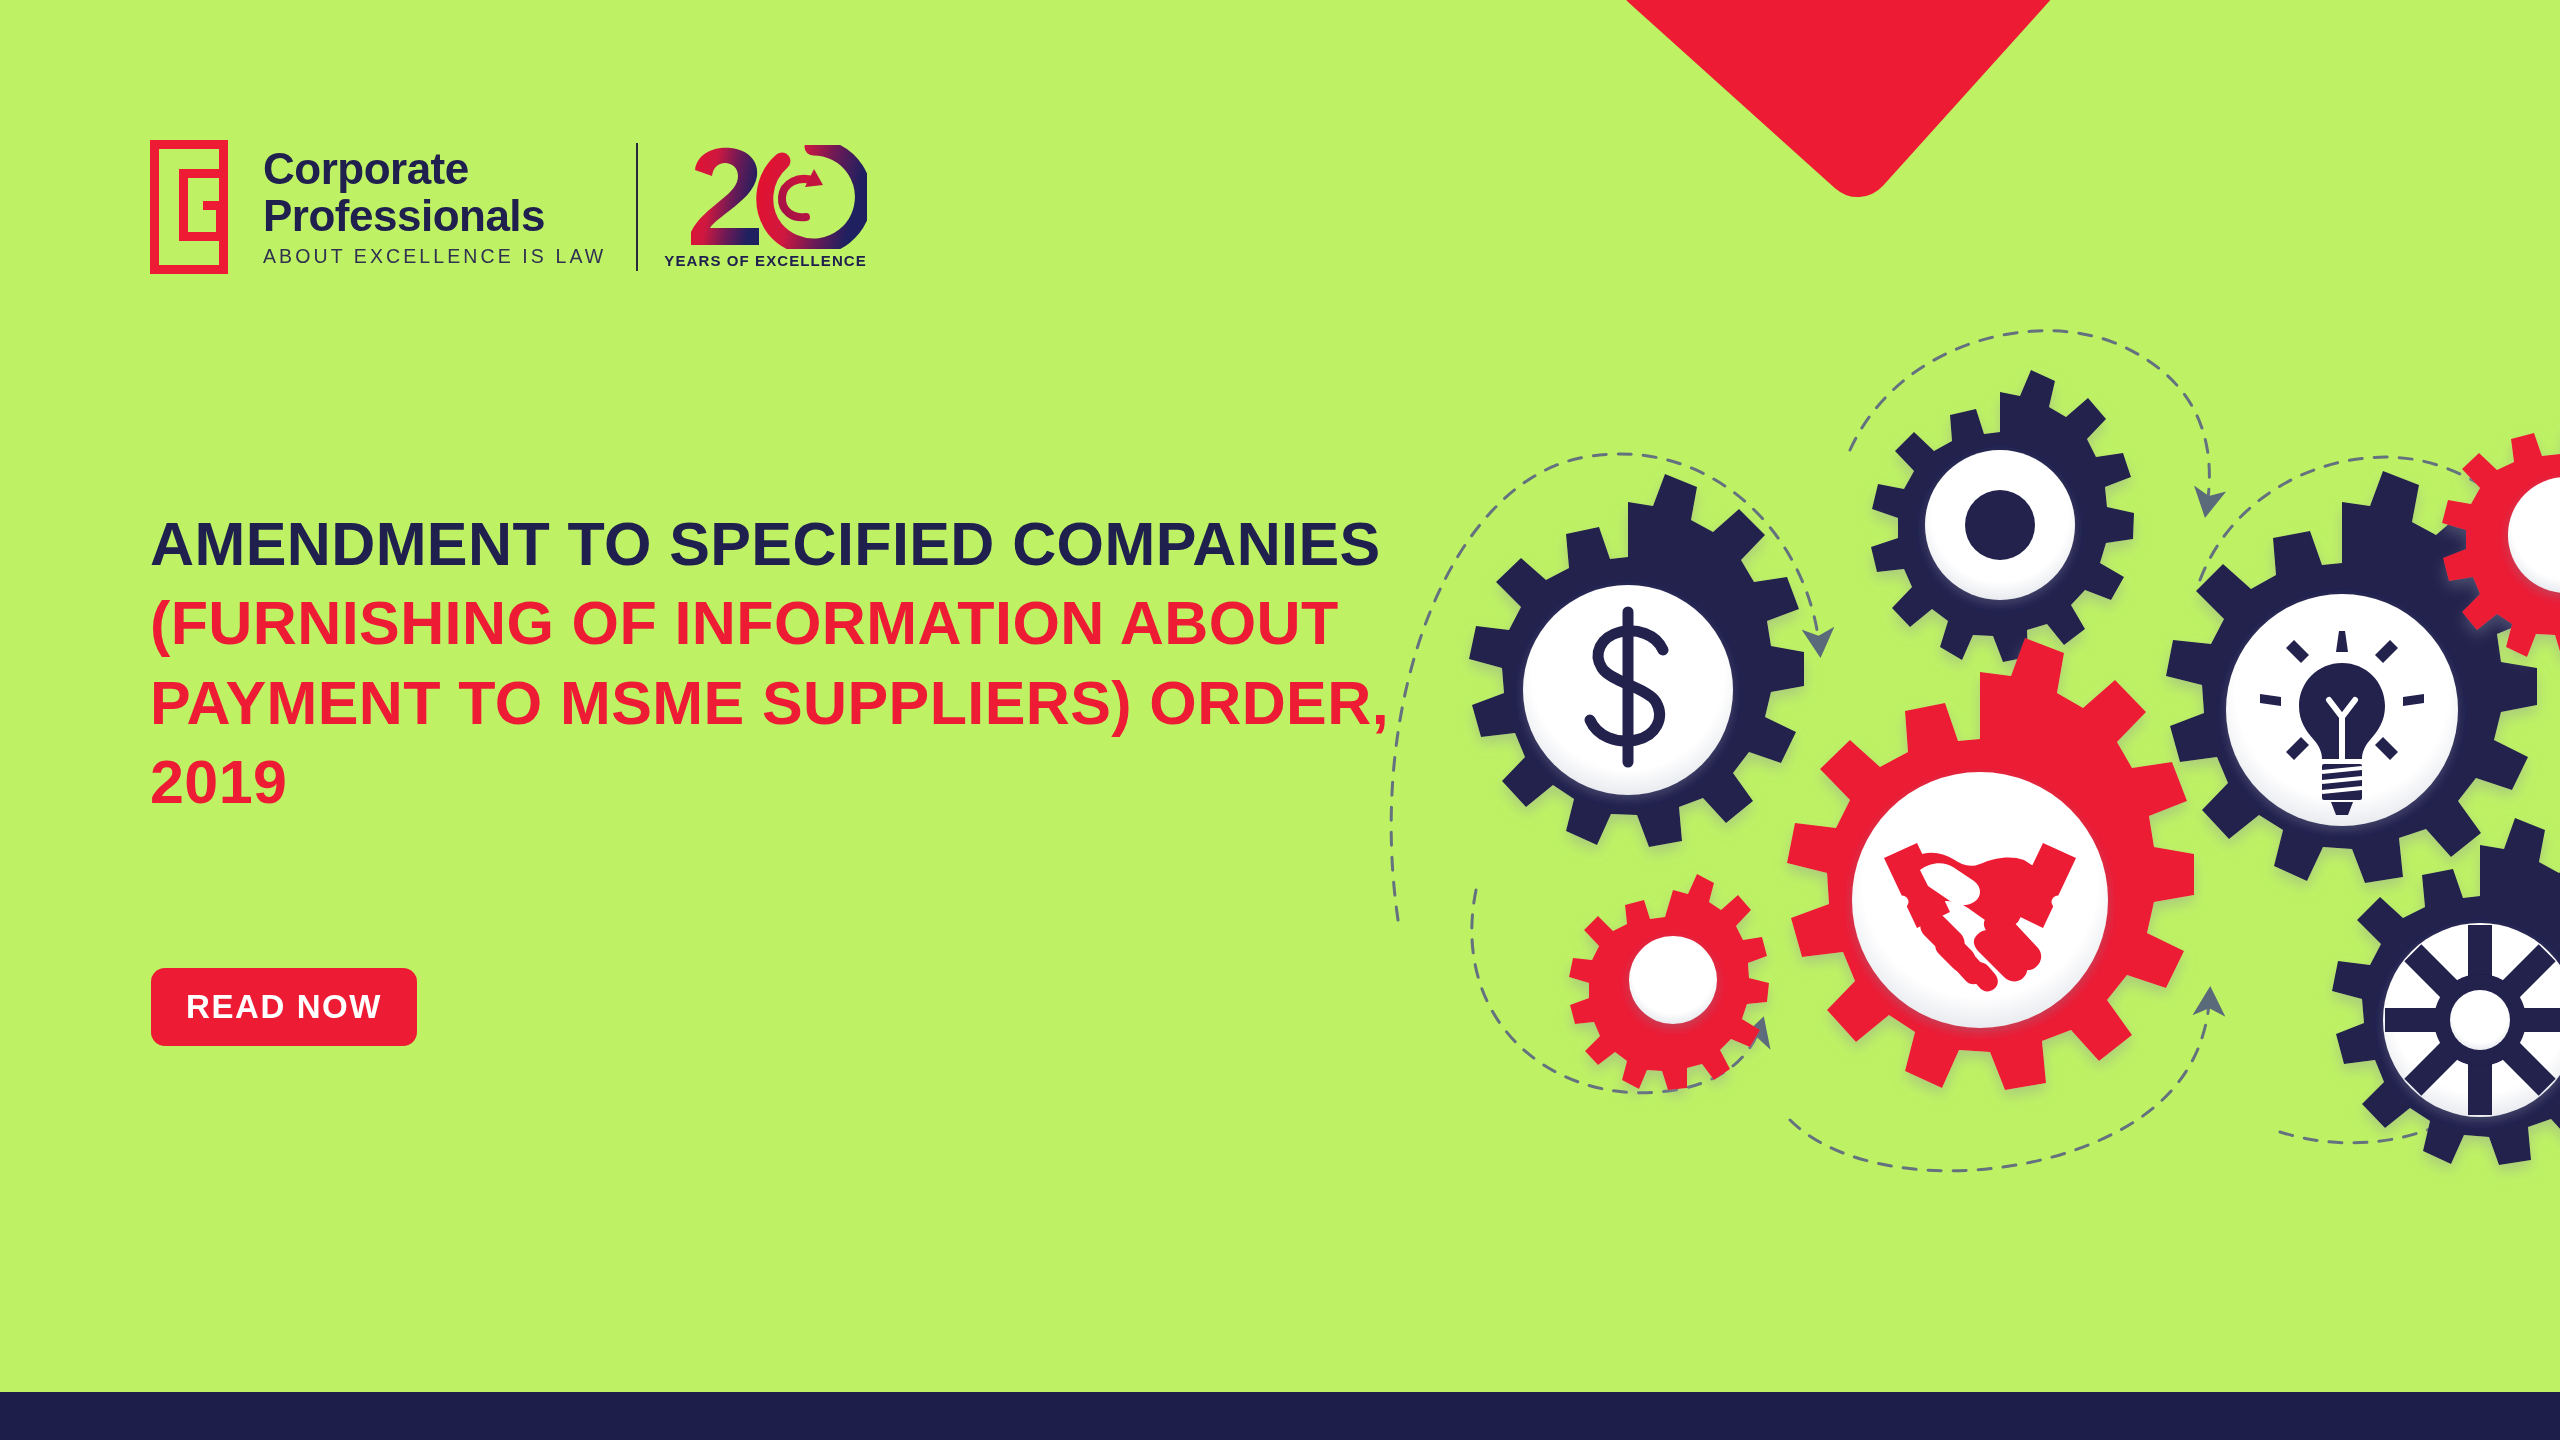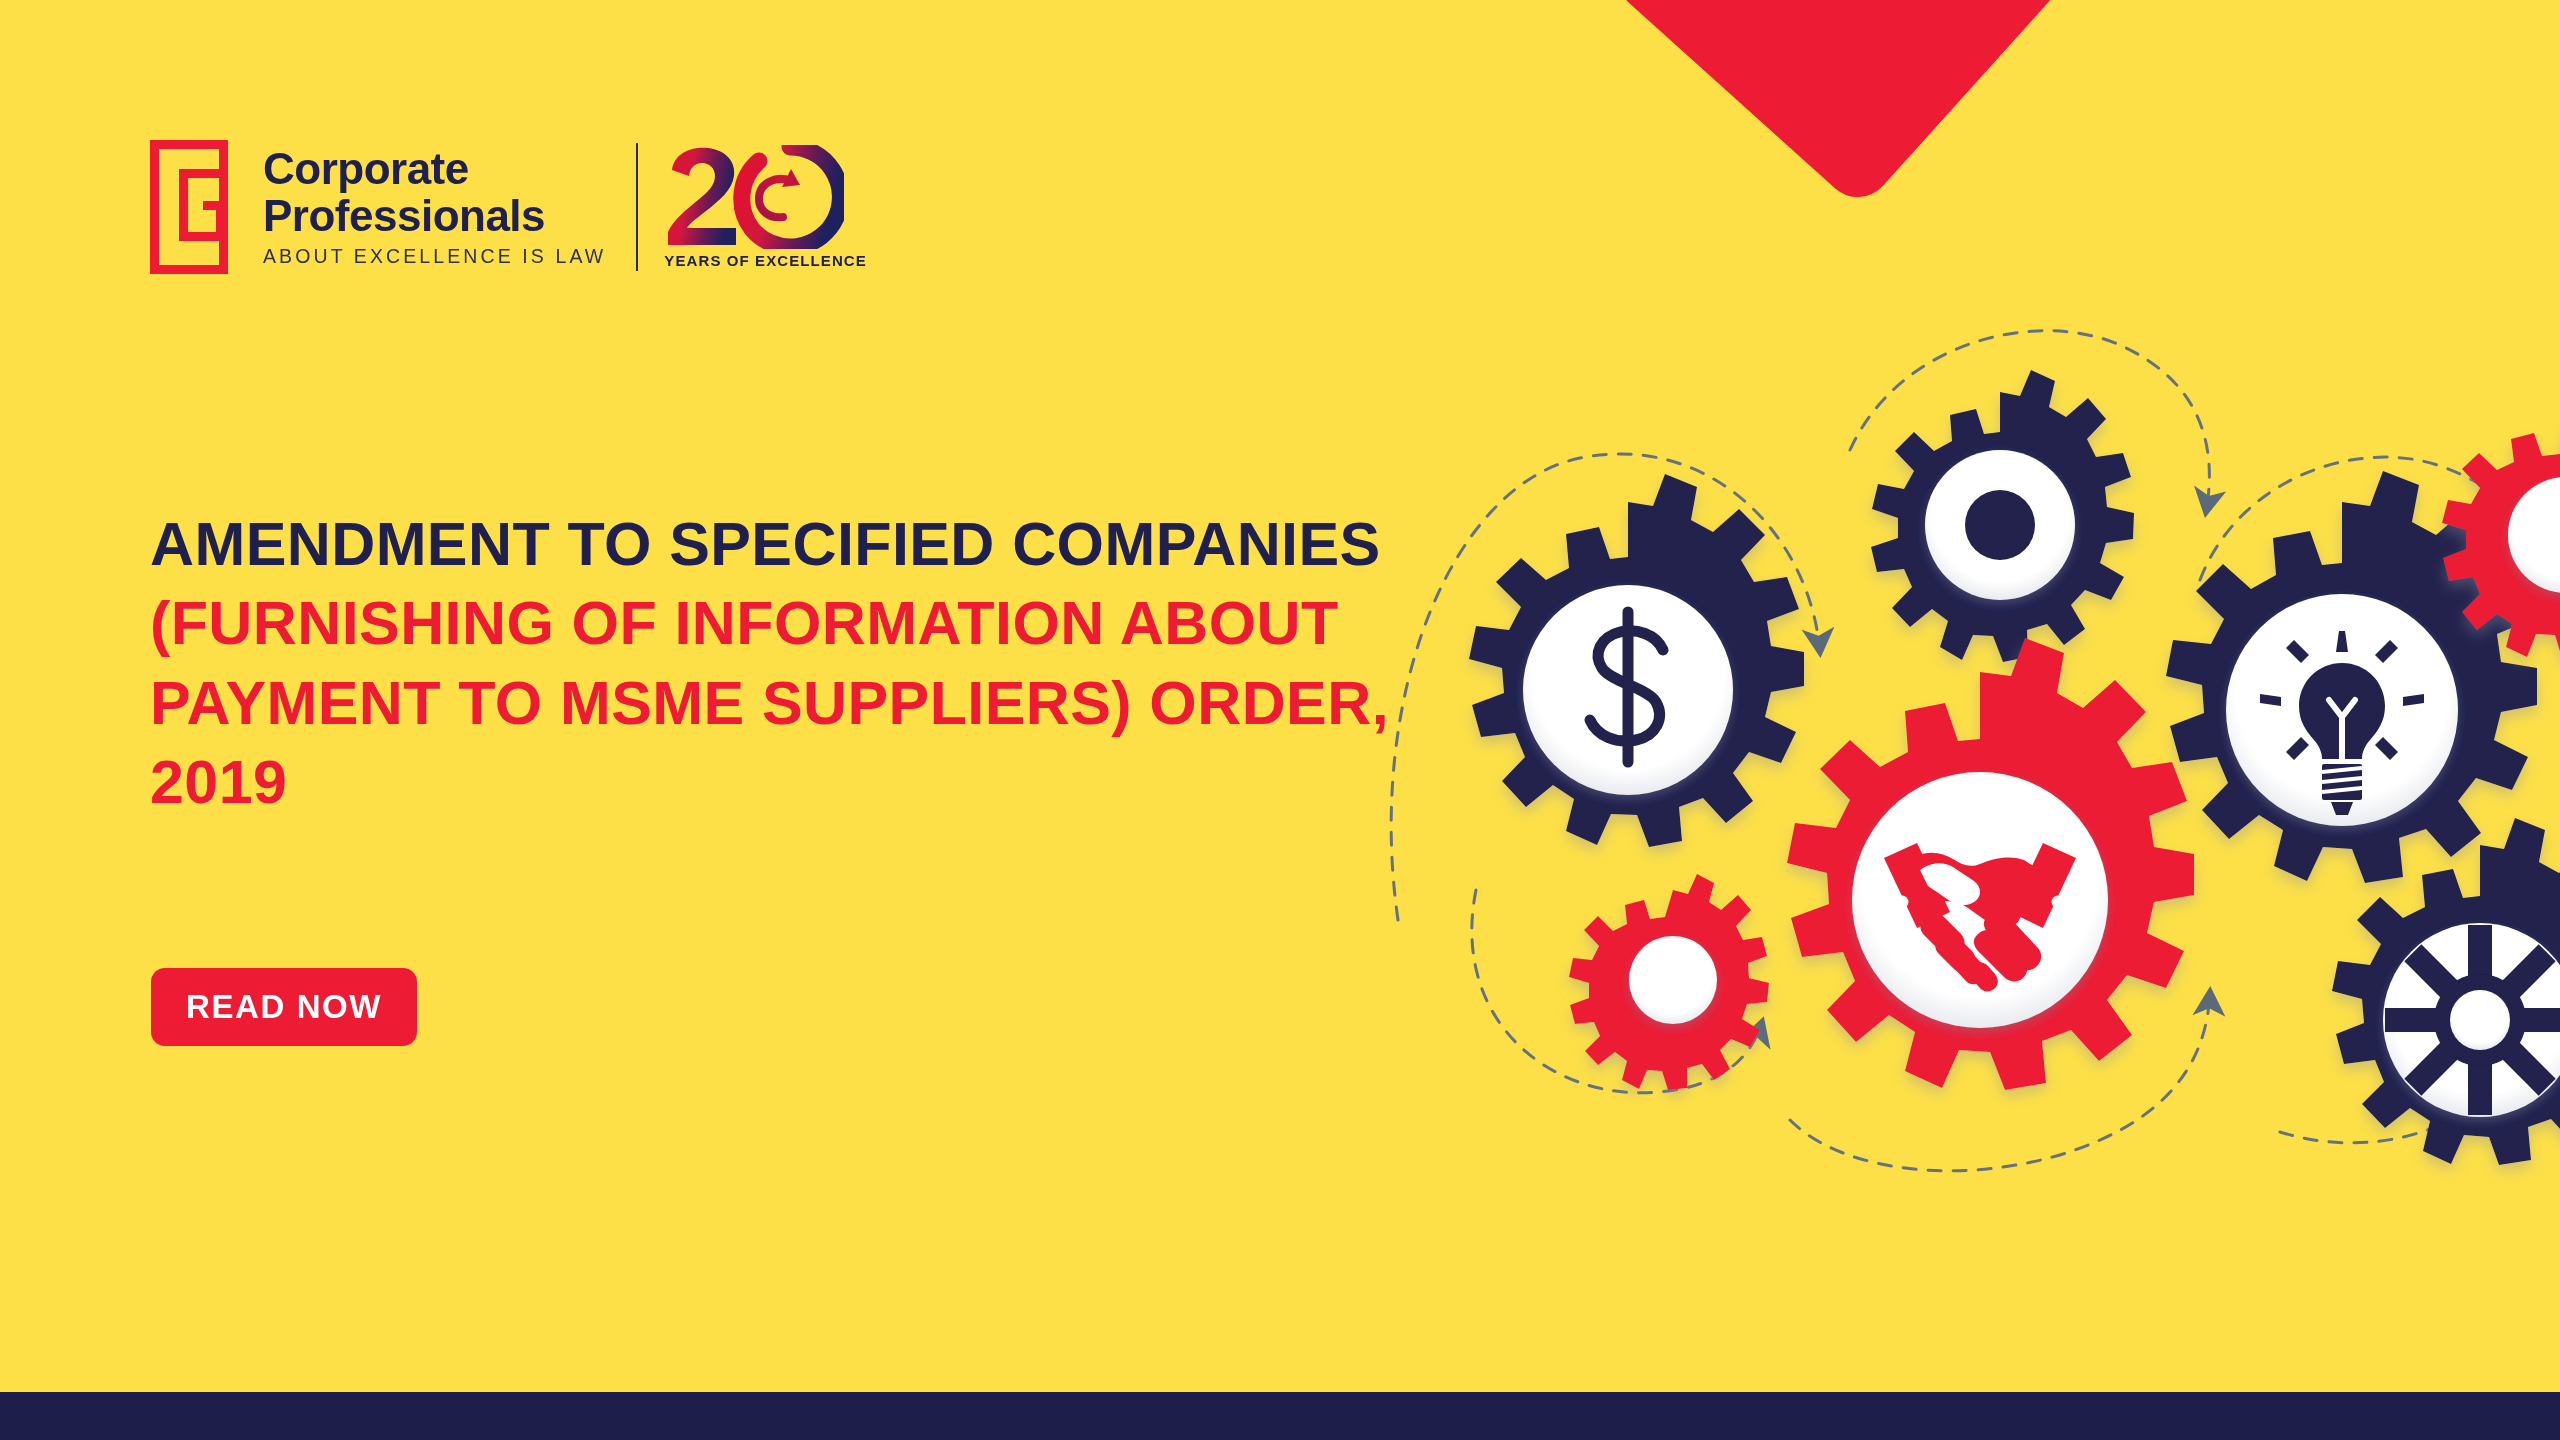--- a/index.html
+++ b/index.html
@@ -6,21 +6,21 @@
   * { margin:0; padding:0; box-sizing:border-box; }
   html, body {
     width:2560px; height:1440px;
     background:#ffffff;
     font-family:"Liberation Sans", sans-serif;
     overflow:hidden;
   }
   .banner {
     position:relative;
     width:2560px; height:1440px;
-    background:#fde047;
+    background:#bef264;
     overflow:hidden;
   }
 
   
   .red-diamond {
     position:absolute;
     left:1675px; top:-205px;
     width:345px; height:345px;
     background:#ED1B34;
     border-radius:34px;
@@ -76,21 +76,21 @@
 
   .logo-divider {
     width:2px; height:128px;
     background:#2a2a3f;
     margin:0 26px 0 30px;
     flex:0 0 auto;
   }
 
   .anniv {
     display:flex; flex-direction:column;
-    align-items:flex-start;
+    align-items:flex-end;
     flex:0 0 auto;
   }
   .anniv-num {
     position:relative;
     width:180px; height:104px;
   }
   .anniv-num svg { display:block; }
   .anniv-label {
     font-size:15px; font-weight:bold;
     color:#20204E; letter-spacing:1.1px;

